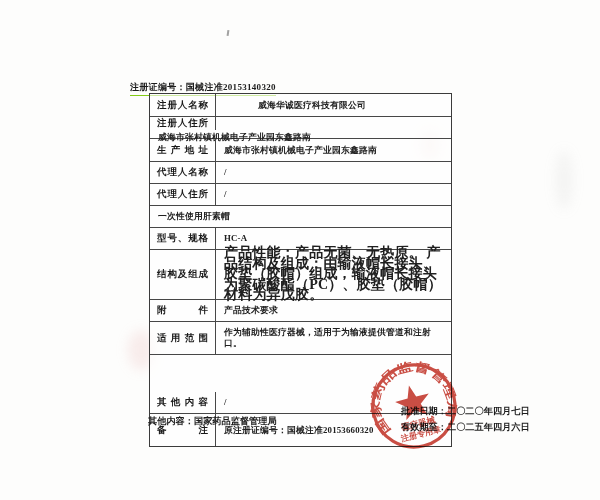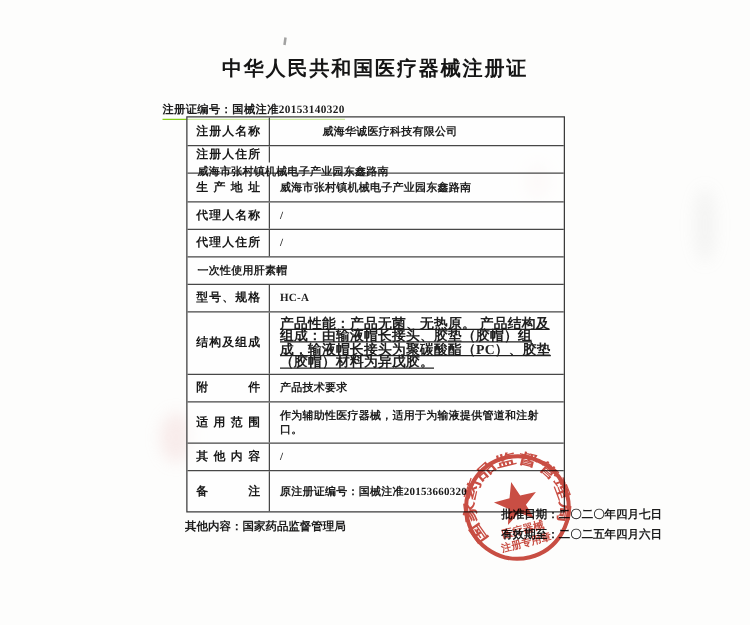--- a/index.html
+++ b/index.html
@@ -43,21 +43,20 @@
 </head>
 <body>
 
 <div class="page">
 
   <div class="smudge pink1"></div>
   <div class="smudge pink2"></div>
   <div class="smudge gray1"></div>
   <div class="tick"></div>
 
-  <div class="doc-title">中华人民共和国医疗器械注册证</div>
 
   <div class="cert-line"><span>注册证编号：</span><span>国械注准20153140320</span></div>
 
   <div class="cert-table">
       <div class="trow" style="height: 23px; gap: 34px;">
         <div class="tlabel">
           <span>注册人名称</span>
         </div>
         <div class="tvalue">威海华诚医疗科技有限公司</div>
       </div>
@@ -91,35 +90,35 @@
       <div class="trow" style="height: 22px;">
         <div class="tlabel">
           <span>型号、规格</span>
         </div>
         <div class="tvalue">HC-A</div>
       </div>
       <div class="trow" style="height: 50px;">
         <div class="tlabel">
           <span>结构及组成</span>
         </div>
-        <div class="tvalue" style="font-size: 11px; line-height: 10.5px; text-decoration: underline;">产品性能：产品无菌、无热原。 产品结构及组成：由输液帽长接头、胶垫（胶帽）组成，输液帽长接头为聚碳酸酯（PC）、胶垫（胶帽）材料为异戊胶。</div>
+        <div class="tvalue" style="font-size: 14px; line-height: 10.5px;">产品性能：产品无菌、无热原。 产品结构及组成：由输液帽长接头、胶垫（胶帽）组成，输液帽长接头为聚碳酸酯（PC）、胶垫（胶帽）材料为异戊胶。</div>
       </div>
       <div class="trow" style="height: 22px;">
         <div class="tlabel">
           <span>附件</span>
         </div>
         <div class="tvalue">产品技术要求</div>
       </div>
       <div class="trow" style="height: 33px;">
         <div class="tlabel">
           <span>适用范围</span>
         </div>
         <div class="tvalue">作为辅助性医疗器械，适用于为输液提供管道和注射口。</div>
       </div>
-      <div class="trow" style="height: 22px;">
+      <div class="trow" style="height: 22px; margin-top: 37px;">
         <div class="tlabel">
           <span>其他内容</span>
         </div>
         <div class="tvalue">/</div>
       </div>
       <div class="trow" style="height: 32px;">
         <div class="tlabel">
           <span>备注</span>
         </div>
         <div class="tvalue">原注册证编号：国械注准20153660320</div>

